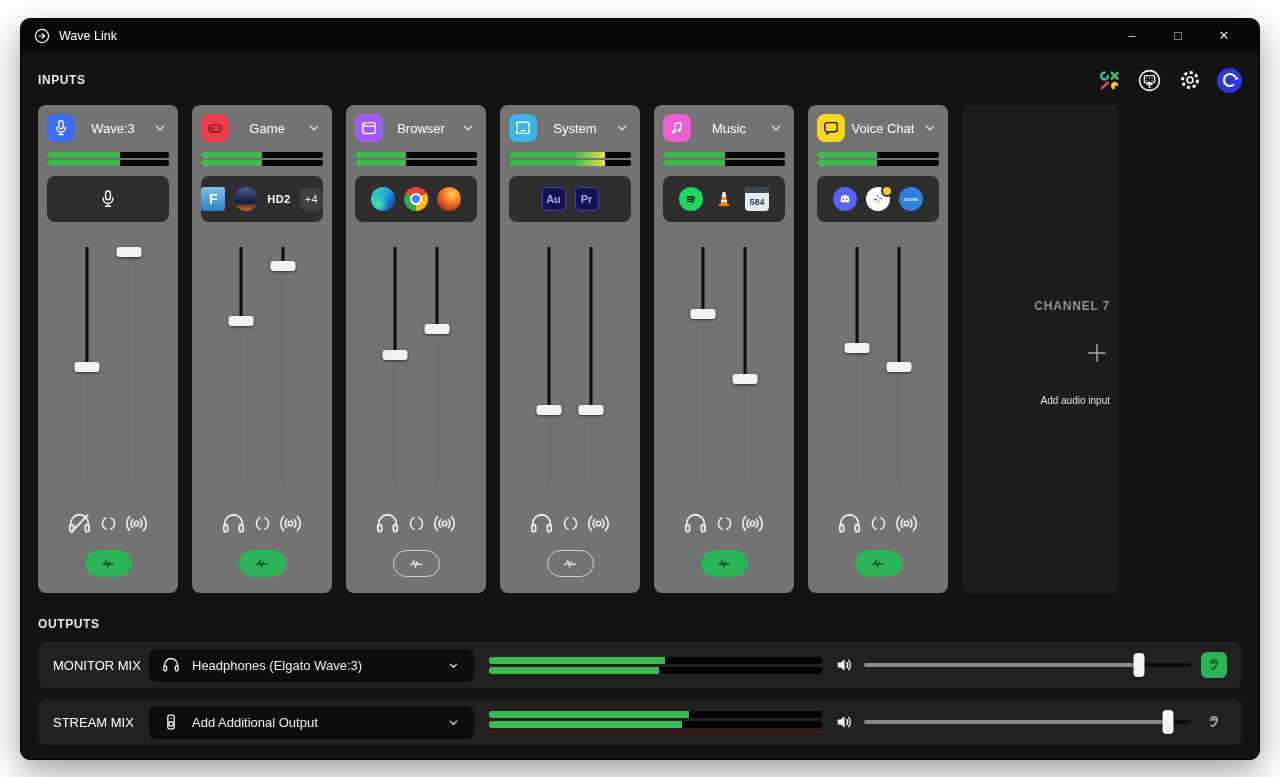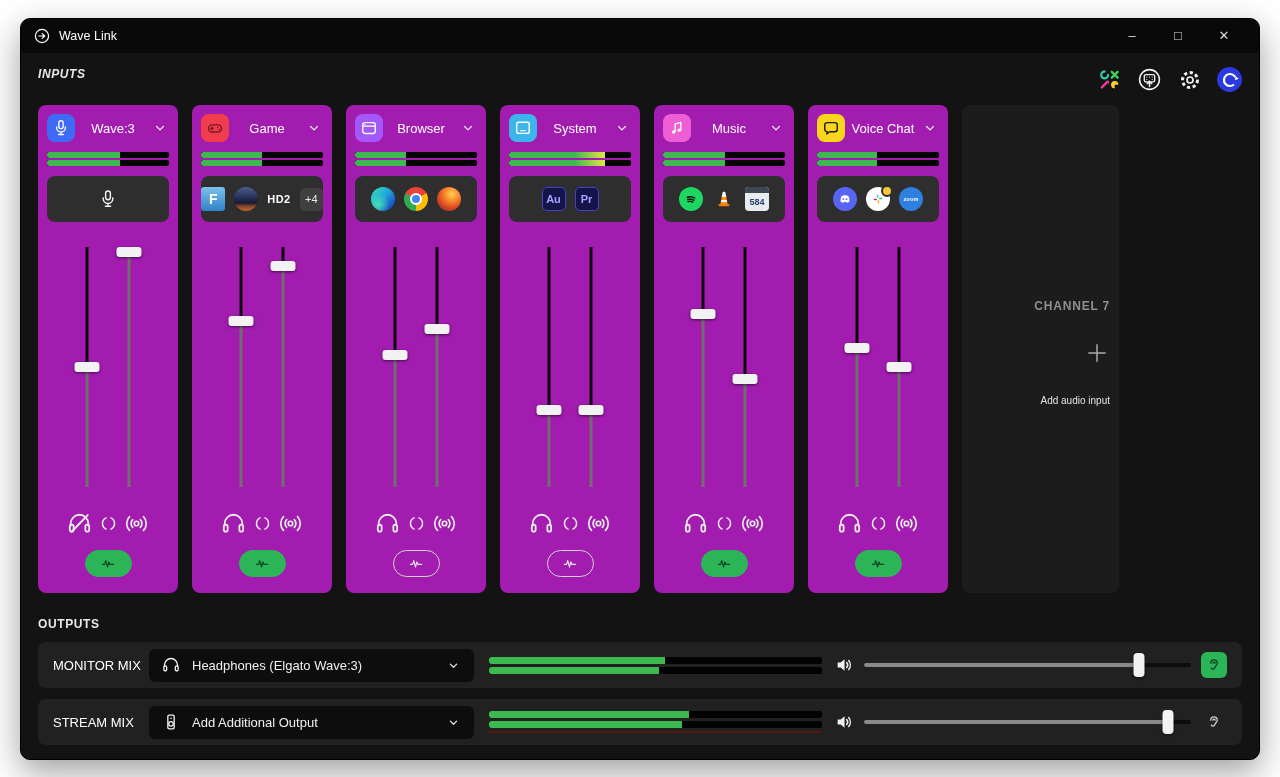--- a/index.html
+++ b/index.html
@@ -13,28 +13,28 @@
   
   .titlebar{height:34px;background:#090909;display:flex;align-items:center;padding:0 12px;}
   .tb-logo{width:18px;height:18px;color:#fff;}
   .tb-title{color:#fff;font-size:12.5px;margin-left:8px;}
   .tb-controls{margin-left:auto;display:flex;}
   .tb-btn{width:46px;text-align:center;color:#d9d9d9;font-size:13px;line-height:34px;cursor:default;}
 
   
   .content{padding:14px 17px 0;}
   .section-label{font-size:12px;color:#e8e8e8;letter-spacing:.6px;font-weight:700;}
-  .inputs-head{display:flex;align-items:flex-start;justify-content:space-between;height:26px;font-style:italic;}
+  .inputs-head{display:flex;align-items:center;justify-content:space-between;height:26px;}
   .toolbar{display:flex;align-items:center;gap:15px;}
   .tool{width:25px;height:25px;color:#f0f0f0;display:flex;align-items:center;justify-content:center;}
   .tool.elgato{background:#2a3ae0;border-radius:50%;}
 
   
   .channels{display:flex;gap:14px;margin-top:12px;}
-  .strip{width:140px;height:488px;background:#a21caf;border-radius:8px;padding:8px 9px 12px;
+  .strip{width:140px;height:488px;background:#737373;border-radius:8px;padding:8px 9px 12px;
     display:flex;flex-direction:column;}
   .strip-head{display:flex;align-items:center;height:30px;}
   .ch-badge{width:28px;height:28px;border-radius:8px;display:flex;align-items:center;justify-content:center;flex:none;}
   .ch-badge svg{width:20px;height:20px;}
   .ch-name{flex:1;text-align:center;color:#fff;font-size:13px;}
   .chev{width:18px;height:18px;color:#e3e3e3;flex:none;}
 
   .meter{margin-top:9px;display:flex;flex-direction:column;gap:2px;}
   .mbar{height:6px;border-radius:2px;background:#020202;overflow:hidden;}
   .mfill{display:block;height:100%;background:var(--meter-green);border-radius:2px 0 0 2px;}

